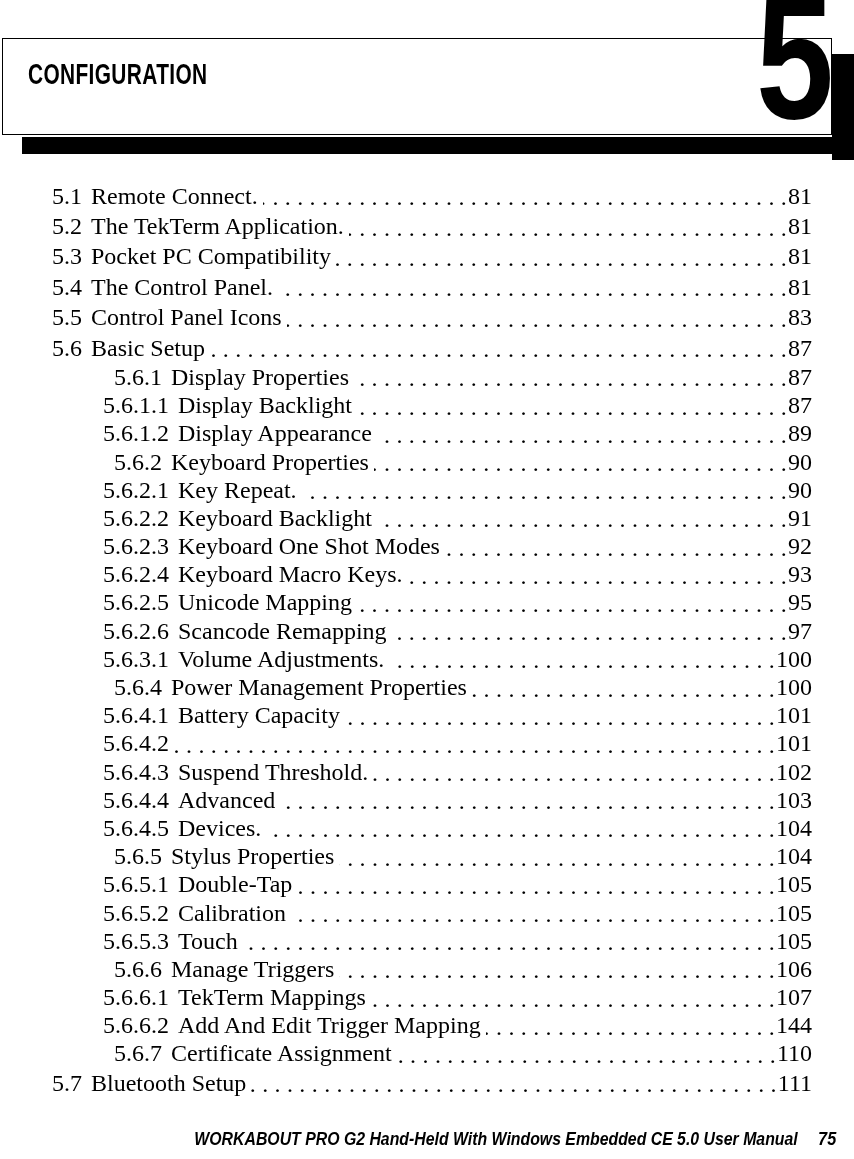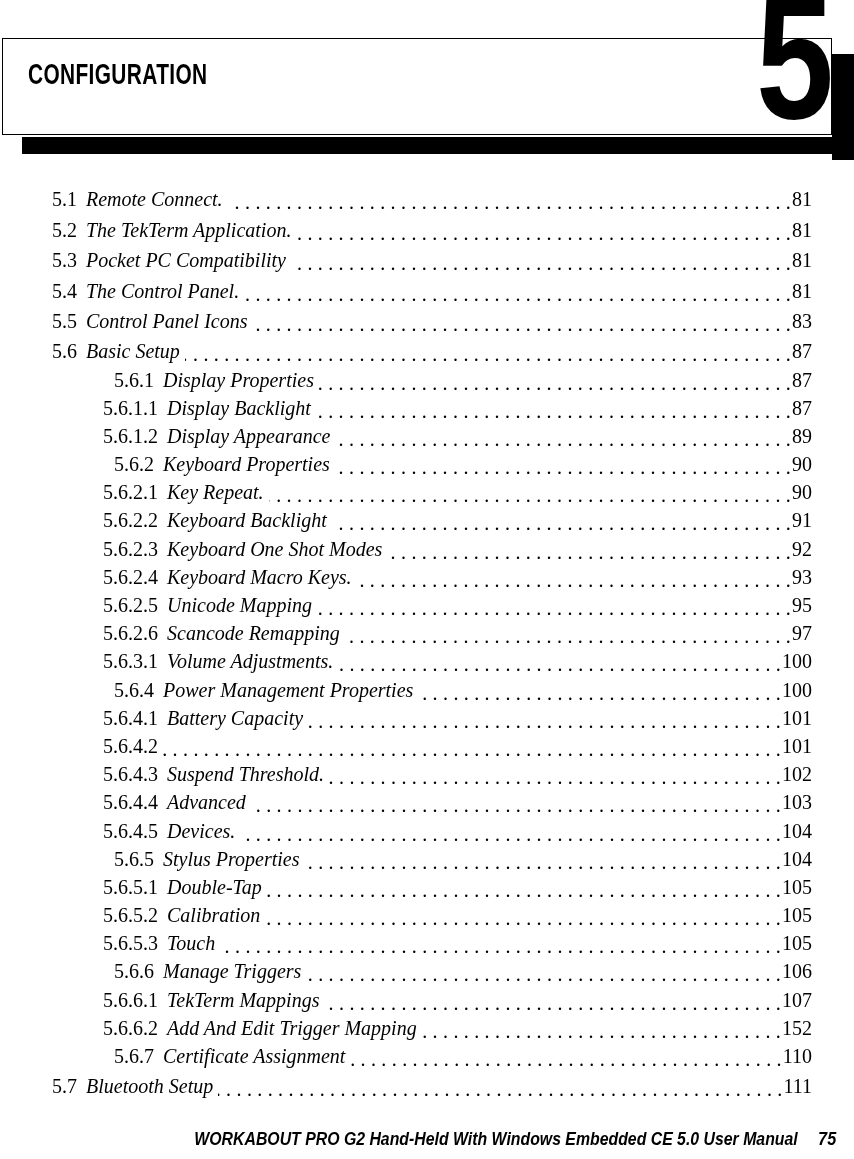--- a/index.html
+++ b/index.html
@@ -83,43 +83,42 @@
 
   
   #toc {
     position: absolute;
     left: 0;
     top: 181px;
     width: 854px;
   }
   .toc-row {
     display: flex;
-    align-items: flex-end;
-    white-space: nowrap;
-    font-size: 20px;
+    align-items: center;
+    white-space: nowrap;
+    font-size: 24px;
   }
   .toc-row.lvl1 {
     height: 30.4px;
     padding-left: 52px;
   }
   .toc-row.lvl2 {
     height: 28.2px;
     padding-left: 114px;
   }
   .toc-row.lvl3 {
     height: 28.2px;
     padding-left: 103px;
   }
   .toc-num {
     flex: 0 0 auto;
   }
   .toc-title {
     flex: 0 0 auto;
     padding-left: 9px;
-    font-style: italic;
   }
   .toc-leader {
     flex: 1 1 auto;
     overflow: hidden;
     margin: 0 1px 0 5px;
     position: relative;
     height: 1em;
   }
   .toc-leader::before {
     content: ". . . . . . . . . . . . . . . . . . . . . . . . . . . . . . . . . . . . . . . . . . . . . . . . . . . . . . . . . . . . . . . .";
@@ -355,21 +354,21 @@
     <div class="toc-row lvl3">
       <span class="toc-num">5.6.6.1</span>
       <span class="toc-title">TekTerm Mappings</span>
       <span class="toc-leader"></span>
       <span class="toc-page">107</span>
     </div>
     <div class="toc-row lvl3">
       <span class="toc-num">5.6.6.2</span>
       <span class="toc-title">Add And Edit Trigger Mapping</span>
       <span class="toc-leader"></span>
-      <span class="toc-page">152</span>
+      <span class="toc-page">144</span>
     </div>
     <div class="toc-row lvl2">
       <span class="toc-num">5.6.7</span>
       <span class="toc-title">Certificate Assignment</span>
       <span class="toc-leader"></span>
       <span class="toc-page">110</span>
     </div>
     <div class="toc-row lvl1">
       <span class="toc-num">5.7</span>
       <span class="toc-title">Bluetooth Setup</span>

